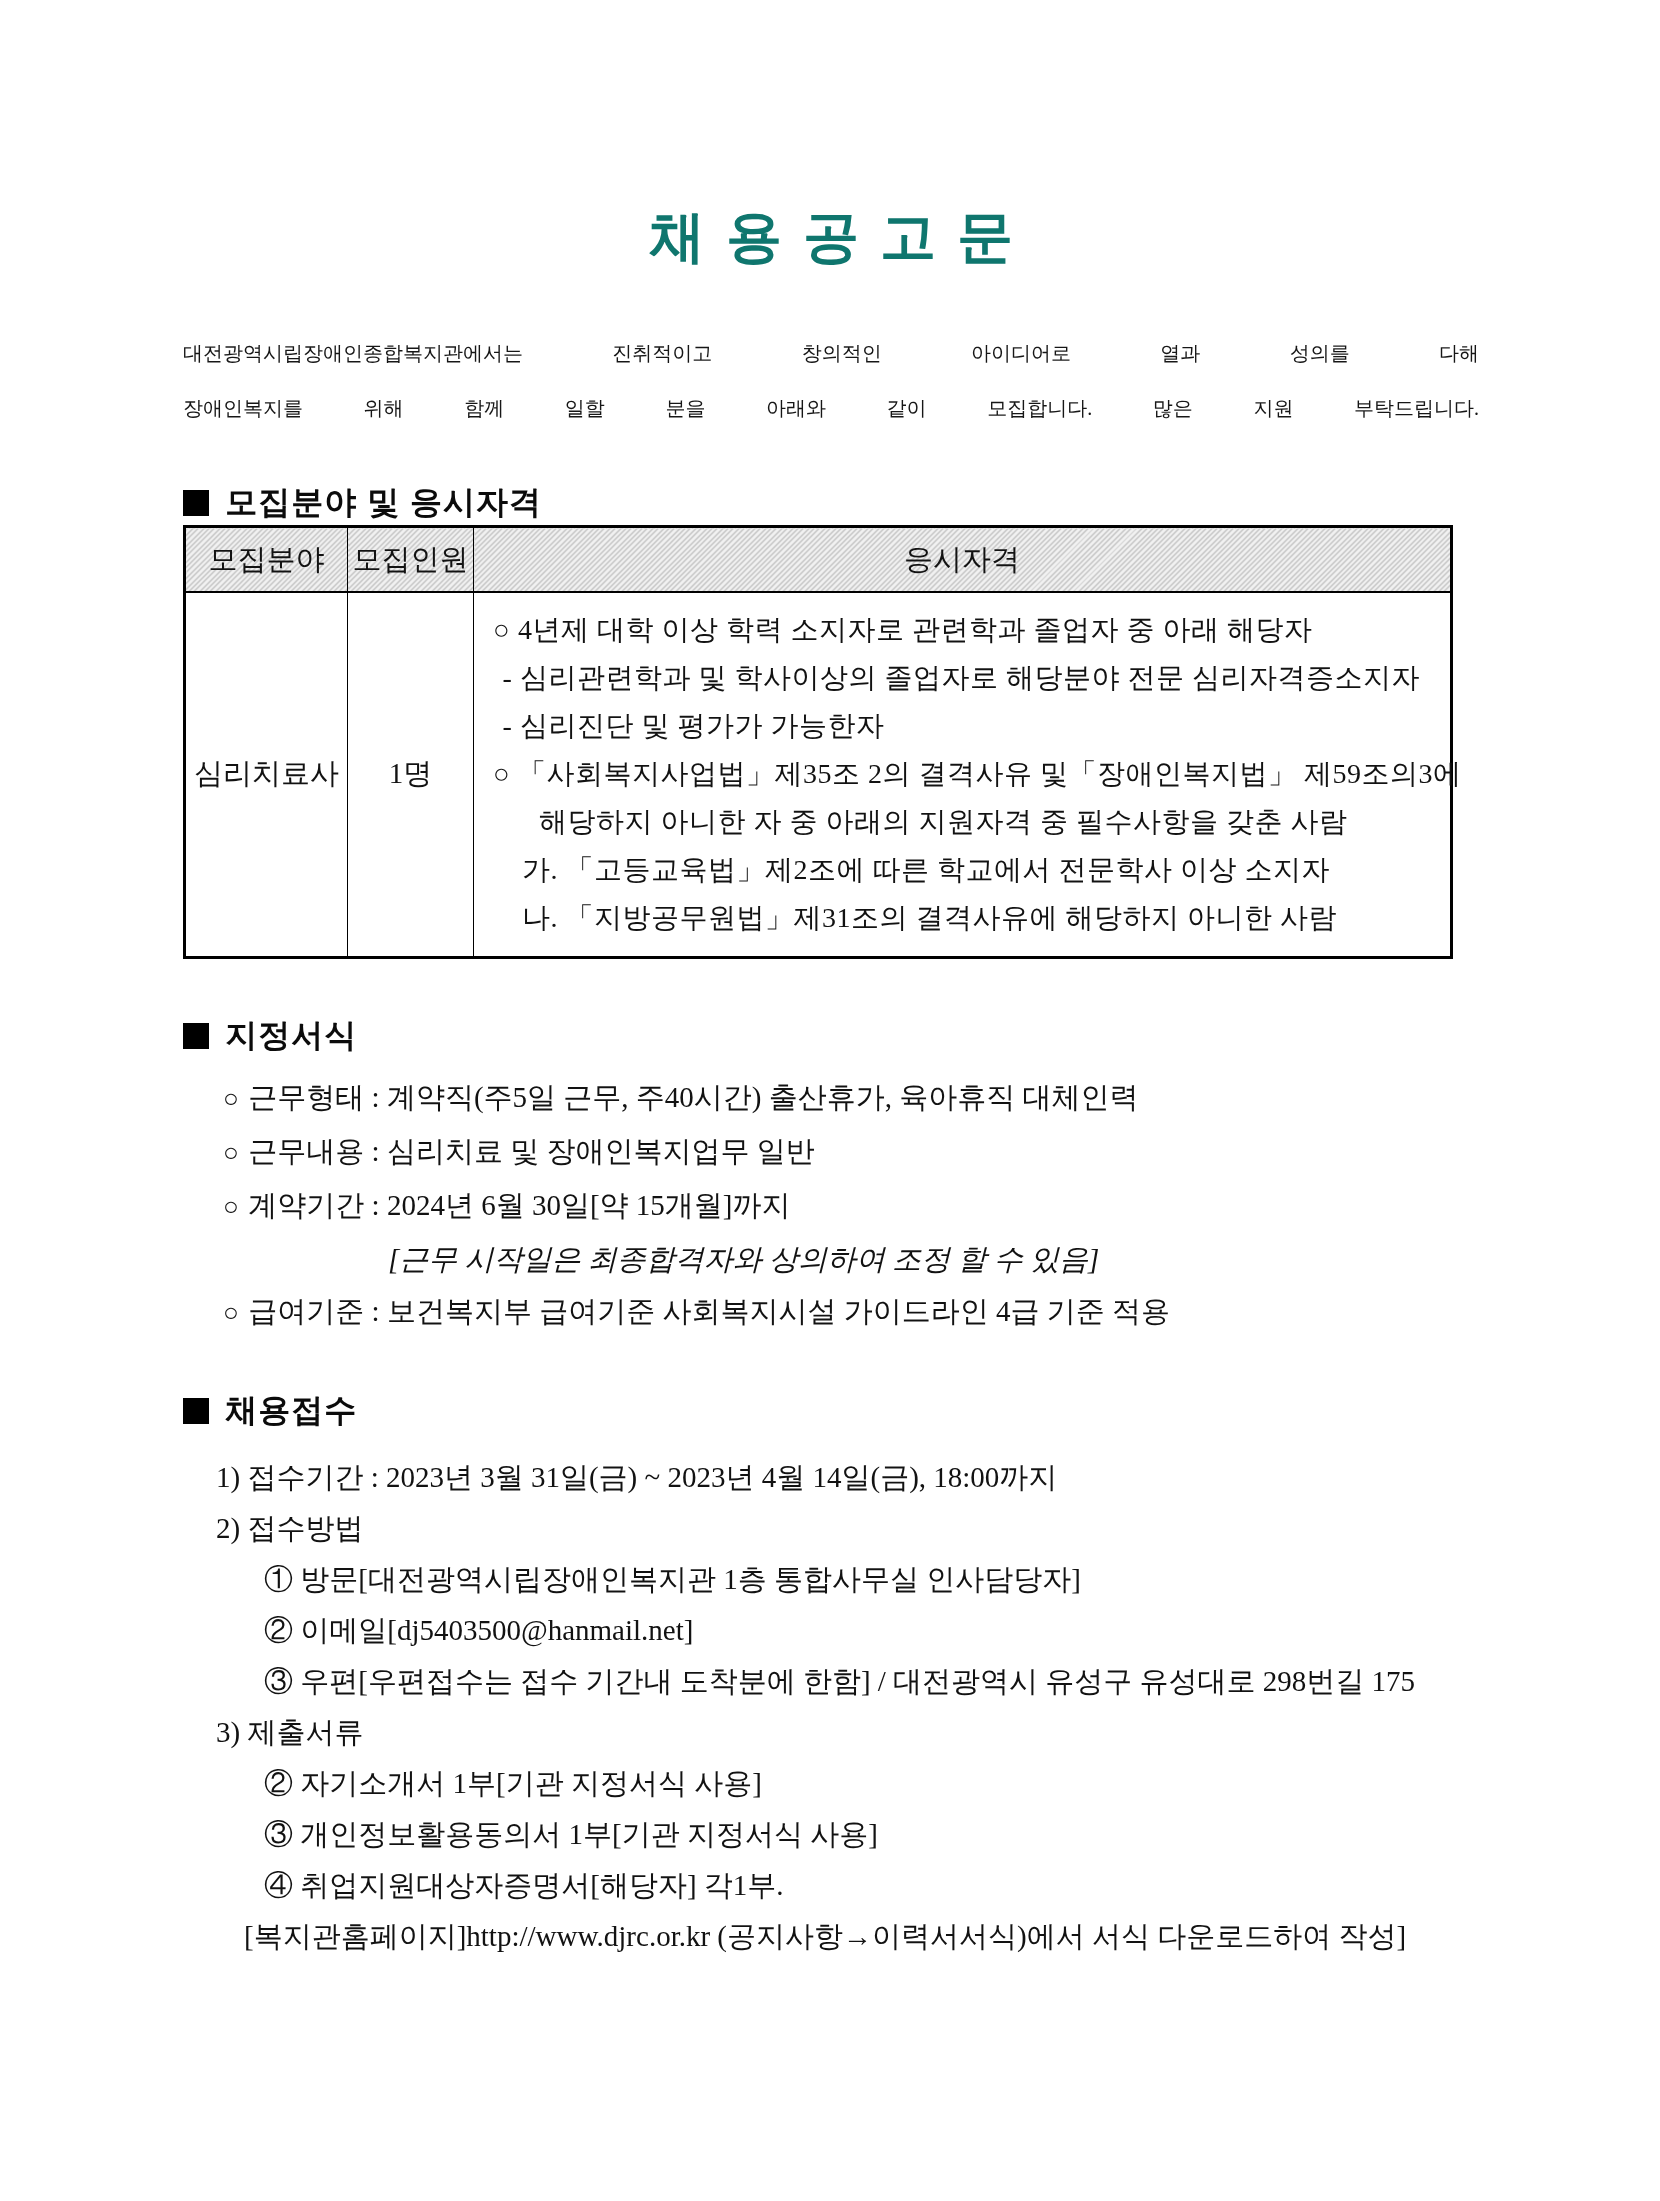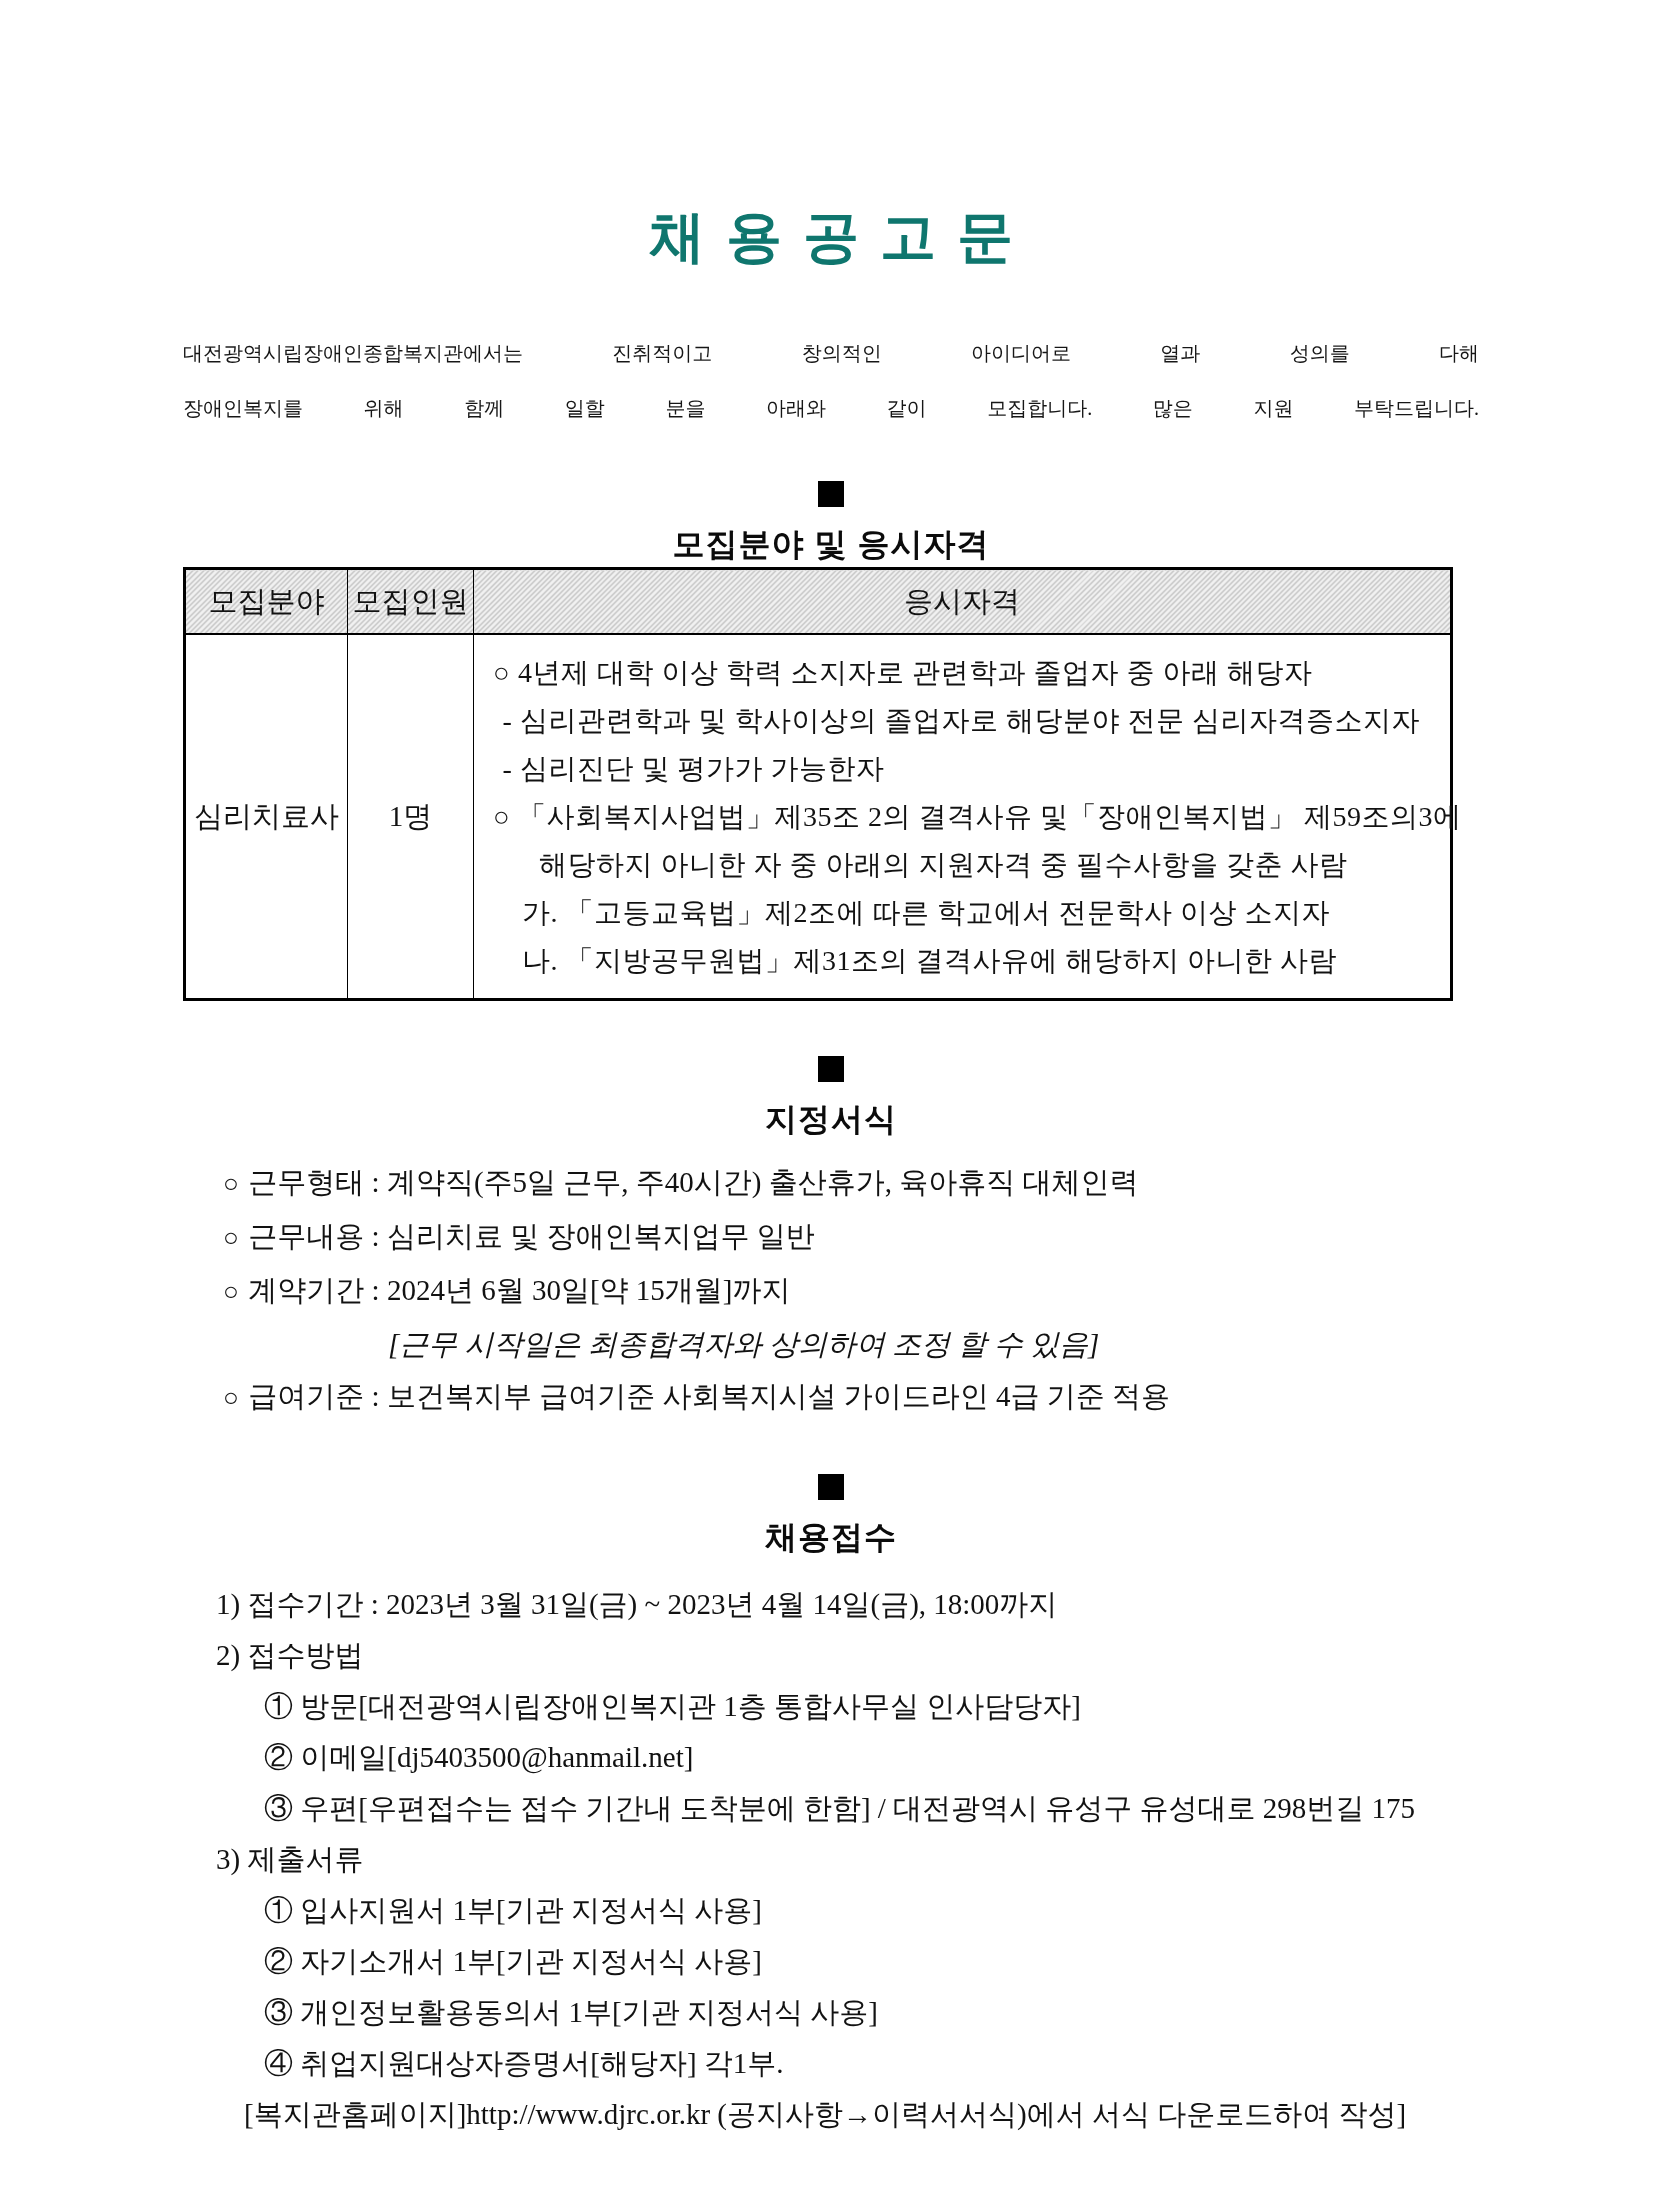--- a/index.html
+++ b/index.html
@@ -52,21 +52,20 @@
   
   .sec-head {
     display: flex;
     align-items: center;
     gap: 16.3px;
     font-family: "Liberation Sans", "DejaVu Sans", sans-serif;
     font-size: 32px;
     font-weight: 800;
     color: #0b0b0b;
     letter-spacing: 1px;
-    flex-direction: column;
   }
   .sec-head .sq {
     width: 26px;
     height: 26px;
     background: #000;
     flex: none;
   }
   .sec-head.first  { margin-top: 45px; }
   .sec-head.second { margin-top: 55px; }
   .sec-head.third  { margin-top: 50px; }
@@ -207,21 +206,20 @@
     <span>채용접수</span>
   </div>
 
   <div class="rec-list">
     <div class="rec-line lvl0">1) 접수기간 : 2023년 3월 31일(금) ~ 2023년 4월 14일(금), 18:00까지</div>
     <div class="rec-line lvl0">2) 접수방법</div>
     <div class="rec-line lvl1">① 방문[대전광역시립장애인복지관 1층 통합사무실 인사담당자]</div>
     <div class="rec-line lvl1">② 이메일[dj5403500@hanmail.net]</div>
     <div class="rec-line lvl1">③ 우편[우편접수는 접수 기간내 도착분에 한함] / 대전광역시 유성구 유성대로 298번길 175</div>
     <div class="rec-line lvl0">3) 제출서류</div>
-    <div class="rec-line lvl1">① 입사지원서 1부[기관 지정서식 사용]</div>
     <div class="rec-line lvl1">② 자기소개서 1부[기관 지정서식 사용]</div>
     <div class="rec-line lvl1">③ 개인정보활용동의서 1부[기관 지정서식 사용]</div>
     <div class="rec-line lvl1">④ 취업지원대상자증명서[해당자] 각1부.</div>
     <div class="rec-line lvl2">[복지관홈페이지]http://www.djrc.or.kr (공지사항→이력서서식)에서 서식 다운로드하여 작성]</div>
   </div>
 
 </div>
 
 
 </body></html>

